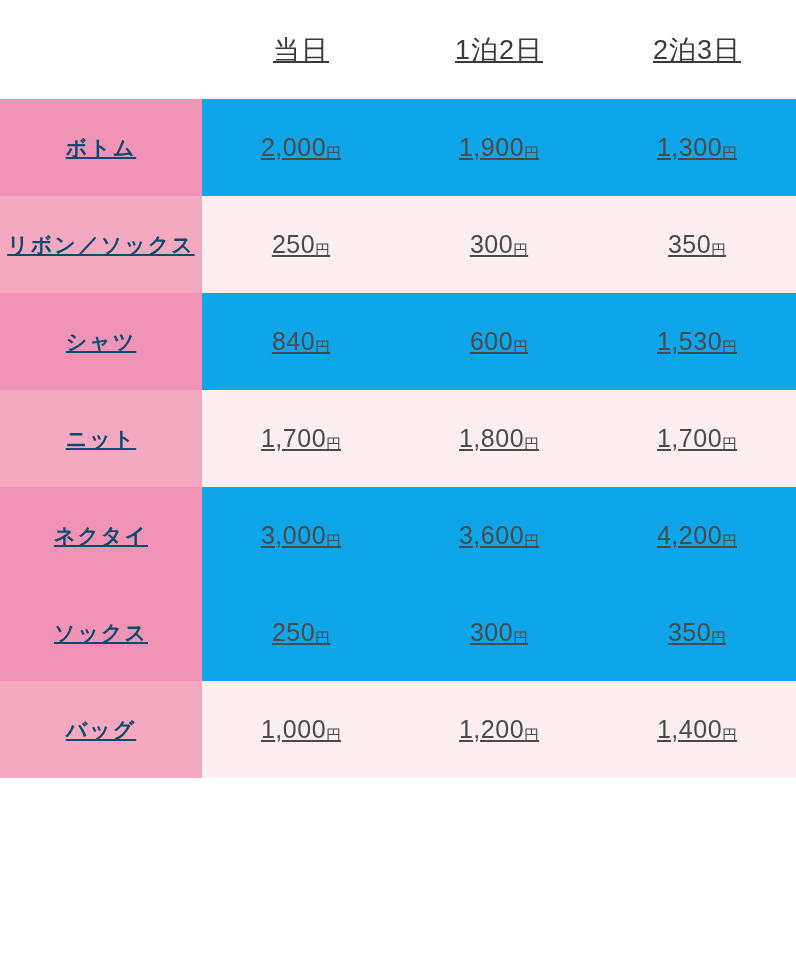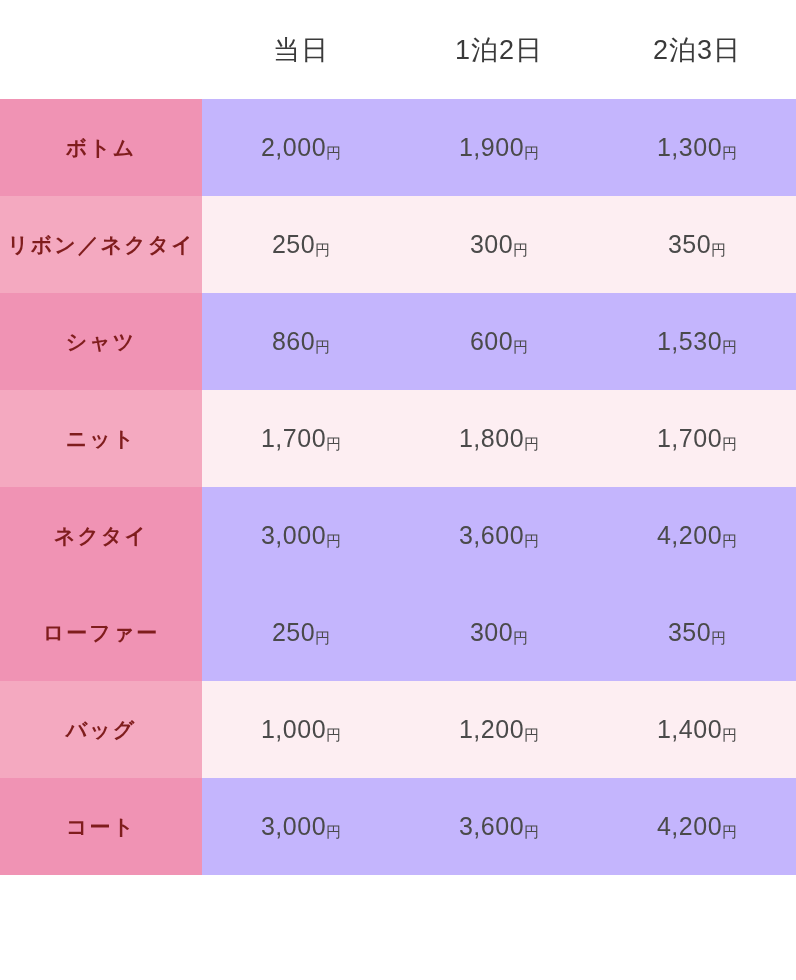--- a/index.html
+++ b/index.html
@@ -20,20 +20,21 @@
   }
   .price-table col.c-item { width: 202px; }
   .price-table col.c-col  { width: 198px; }
 
   .price-table th, .price-table td {
     padding: 0;
     margin: 0;
     text-align: center;
     vertical-align: middle;
     border: 0;
+    text-decoration: underline;
   }
 
   
   .head-empty {
     height: 99px;
     background: #ffffff;
   }
   .head-cell {
     height: 99px;
     background: #ffffff;
@@ -41,39 +42,39 @@
     font-size: 27px;
     font-weight: 400;
     letter-spacing: 1px;
     border-left: 1px solid #e8d7dd;
     border-bottom: 1px solid #e8d7dd;
   }
 
   
   .item-cell {
     height: 97px;
-    color: #7f1d1d;
+    color: #0c4a6e;
     font-size: 21px;
     font-weight: 700;
     letter-spacing: 2px;
   }
   .item-cell.tone-a { background: #f093b4; }
   .item-cell.tone-b { background: #f4a9c0; }
 
   
   .price-cell {
     height: 97px;
     color: #4a4a4a;
     font-size: 25px;
     font-weight: 400;
     letter-spacing: 0.5px;
     border-left: 1px solid #f2e2e8;
     border-bottom: 1px solid #f2e2e8;
   }
-  .price-cell.tone-a { background: #c4b5fd; }
+  .price-cell.tone-a { background: #0ea5e9; }
   .price-cell.tone-b { background: #fdeef2; }
 
   .yen {
     font-size: 15px;
     letter-spacing: 0;
     vertical-align: baseline;
     position: relative;
     top: 2px;
   }
 </style>
@@ -96,55 +97,49 @@
     </tr>
   </thead>
   <tbody>
     <tr>
       <td class="item-cell tone-a">ボトム</td>
       <td class="price-cell tone-a"><span>2,000</span><span class="yen">円</span></td>
       <td class="price-cell tone-a"><span>1,900</span><span class="yen">円</span></td>
       <td class="price-cell tone-a"><span>1,300</span><span class="yen">円</span></td>
     </tr>
     <tr>
-      <td class="item-cell tone-b">リボン／ネクタイ</td>
+      <td class="item-cell tone-b">リボン／ソックス</td>
       <td class="price-cell tone-b"><span>250</span><span class="yen">円</span></td>
       <td class="price-cell tone-b"><span>300</span><span class="yen">円</span></td>
       <td class="price-cell tone-b"><span>350</span><span class="yen">円</span></td>
     </tr>
     <tr>
       <td class="item-cell tone-a">シャツ</td>
-      <td class="price-cell tone-a"><span>860</span><span class="yen">円</span></td>
+      <td class="price-cell tone-a"><span>840</span><span class="yen">円</span></td>
       <td class="price-cell tone-a"><span>600</span><span class="yen">円</span></td>
       <td class="price-cell tone-a"><span>1,530</span><span class="yen">円</span></td>
     </tr>
     <tr>
       <td class="item-cell tone-b">ニット</td>
       <td class="price-cell tone-b"><span>1,700</span><span class="yen">円</span></td>
       <td class="price-cell tone-b"><span>1,800</span><span class="yen">円</span></td>
       <td class="price-cell tone-b"><span>1,700</span><span class="yen">円</span></td>
     </tr>
     <tr>
       <td class="item-cell tone-a">ネクタイ</td>
       <td class="price-cell tone-a"><span>3,000</span><span class="yen">円</span></td>
       <td class="price-cell tone-a"><span>3,600</span><span class="yen">円</span></td>
       <td class="price-cell tone-a"><span>4,200</span><span class="yen">円</span></td>
     </tr>
     <tr>
-      <td class="item-cell tone-a">ローファー</td>
+      <td class="item-cell tone-a">ソックス</td>
       <td class="price-cell tone-a"><span>250</span><span class="yen">円</span></td>
       <td class="price-cell tone-a"><span>300</span><span class="yen">円</span></td>
       <td class="price-cell tone-a"><span>350</span><span class="yen">円</span></td>
     </tr>
     <tr>
       <td class="item-cell tone-b">バッグ</td>
       <td class="price-cell tone-b"><span>1,000</span><span class="yen">円</span></td>
       <td class="price-cell tone-b"><span>1,200</span><span class="yen">円</span></td>
       <td class="price-cell tone-b"><span>1,400</span><span class="yen">円</span></td>
     </tr>
-    <tr>
-      <td class="item-cell tone-a">コート</td>
-      <td class="price-cell tone-a"><span>3,000</span><span class="yen">円</span></td>
-      <td class="price-cell tone-a"><span>3,600</span><span class="yen">円</span></td>
-      <td class="price-cell tone-a"><span>4,200</span><span class="yen">円</span></td>
-    </tr>
   </tbody>
 </table>
 
 </body></html>

